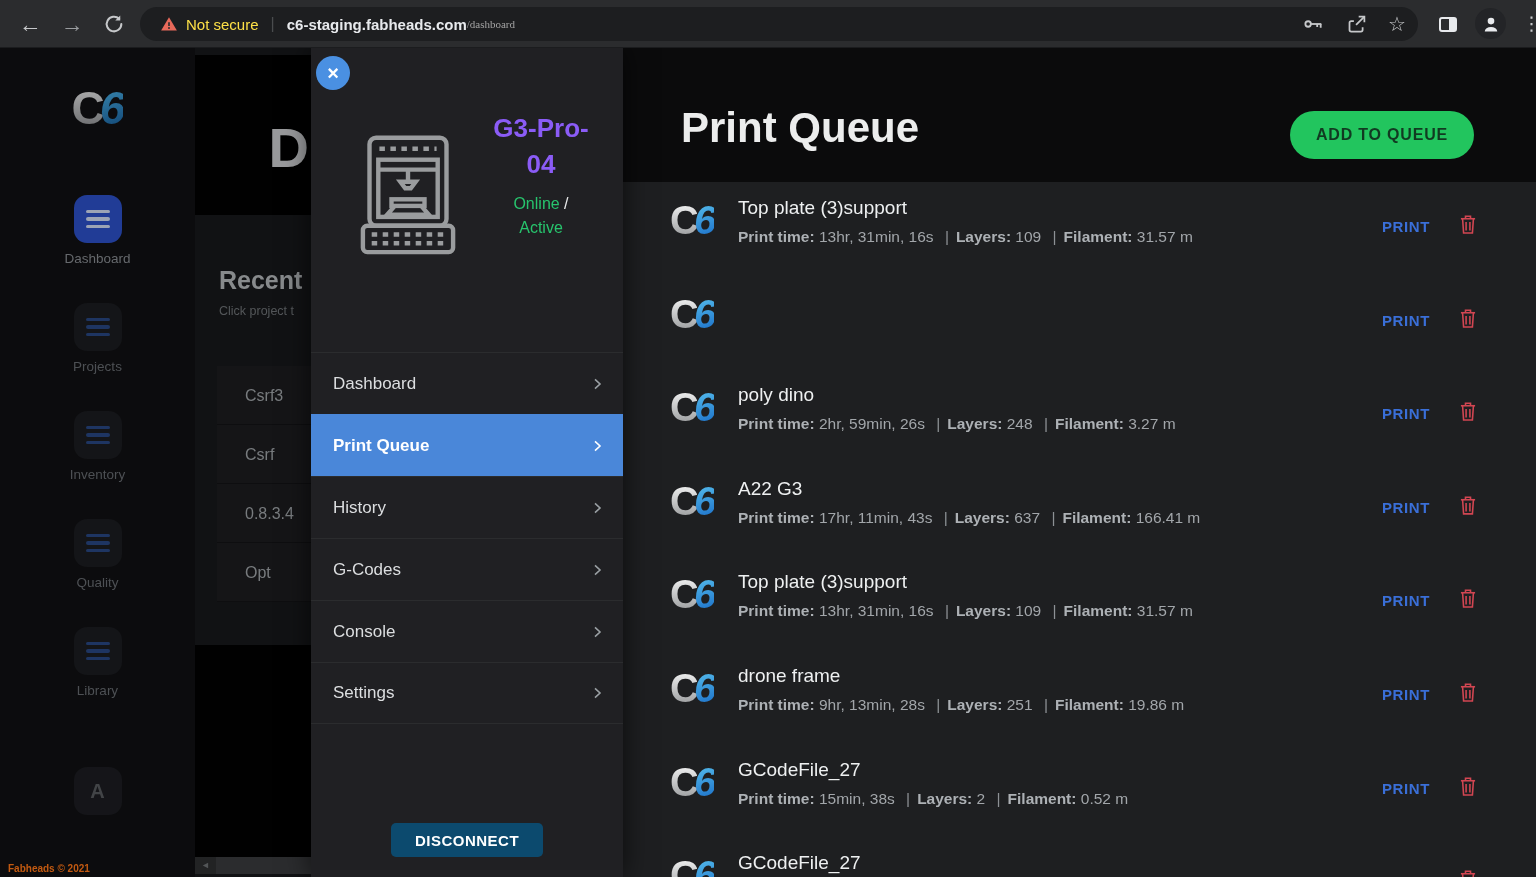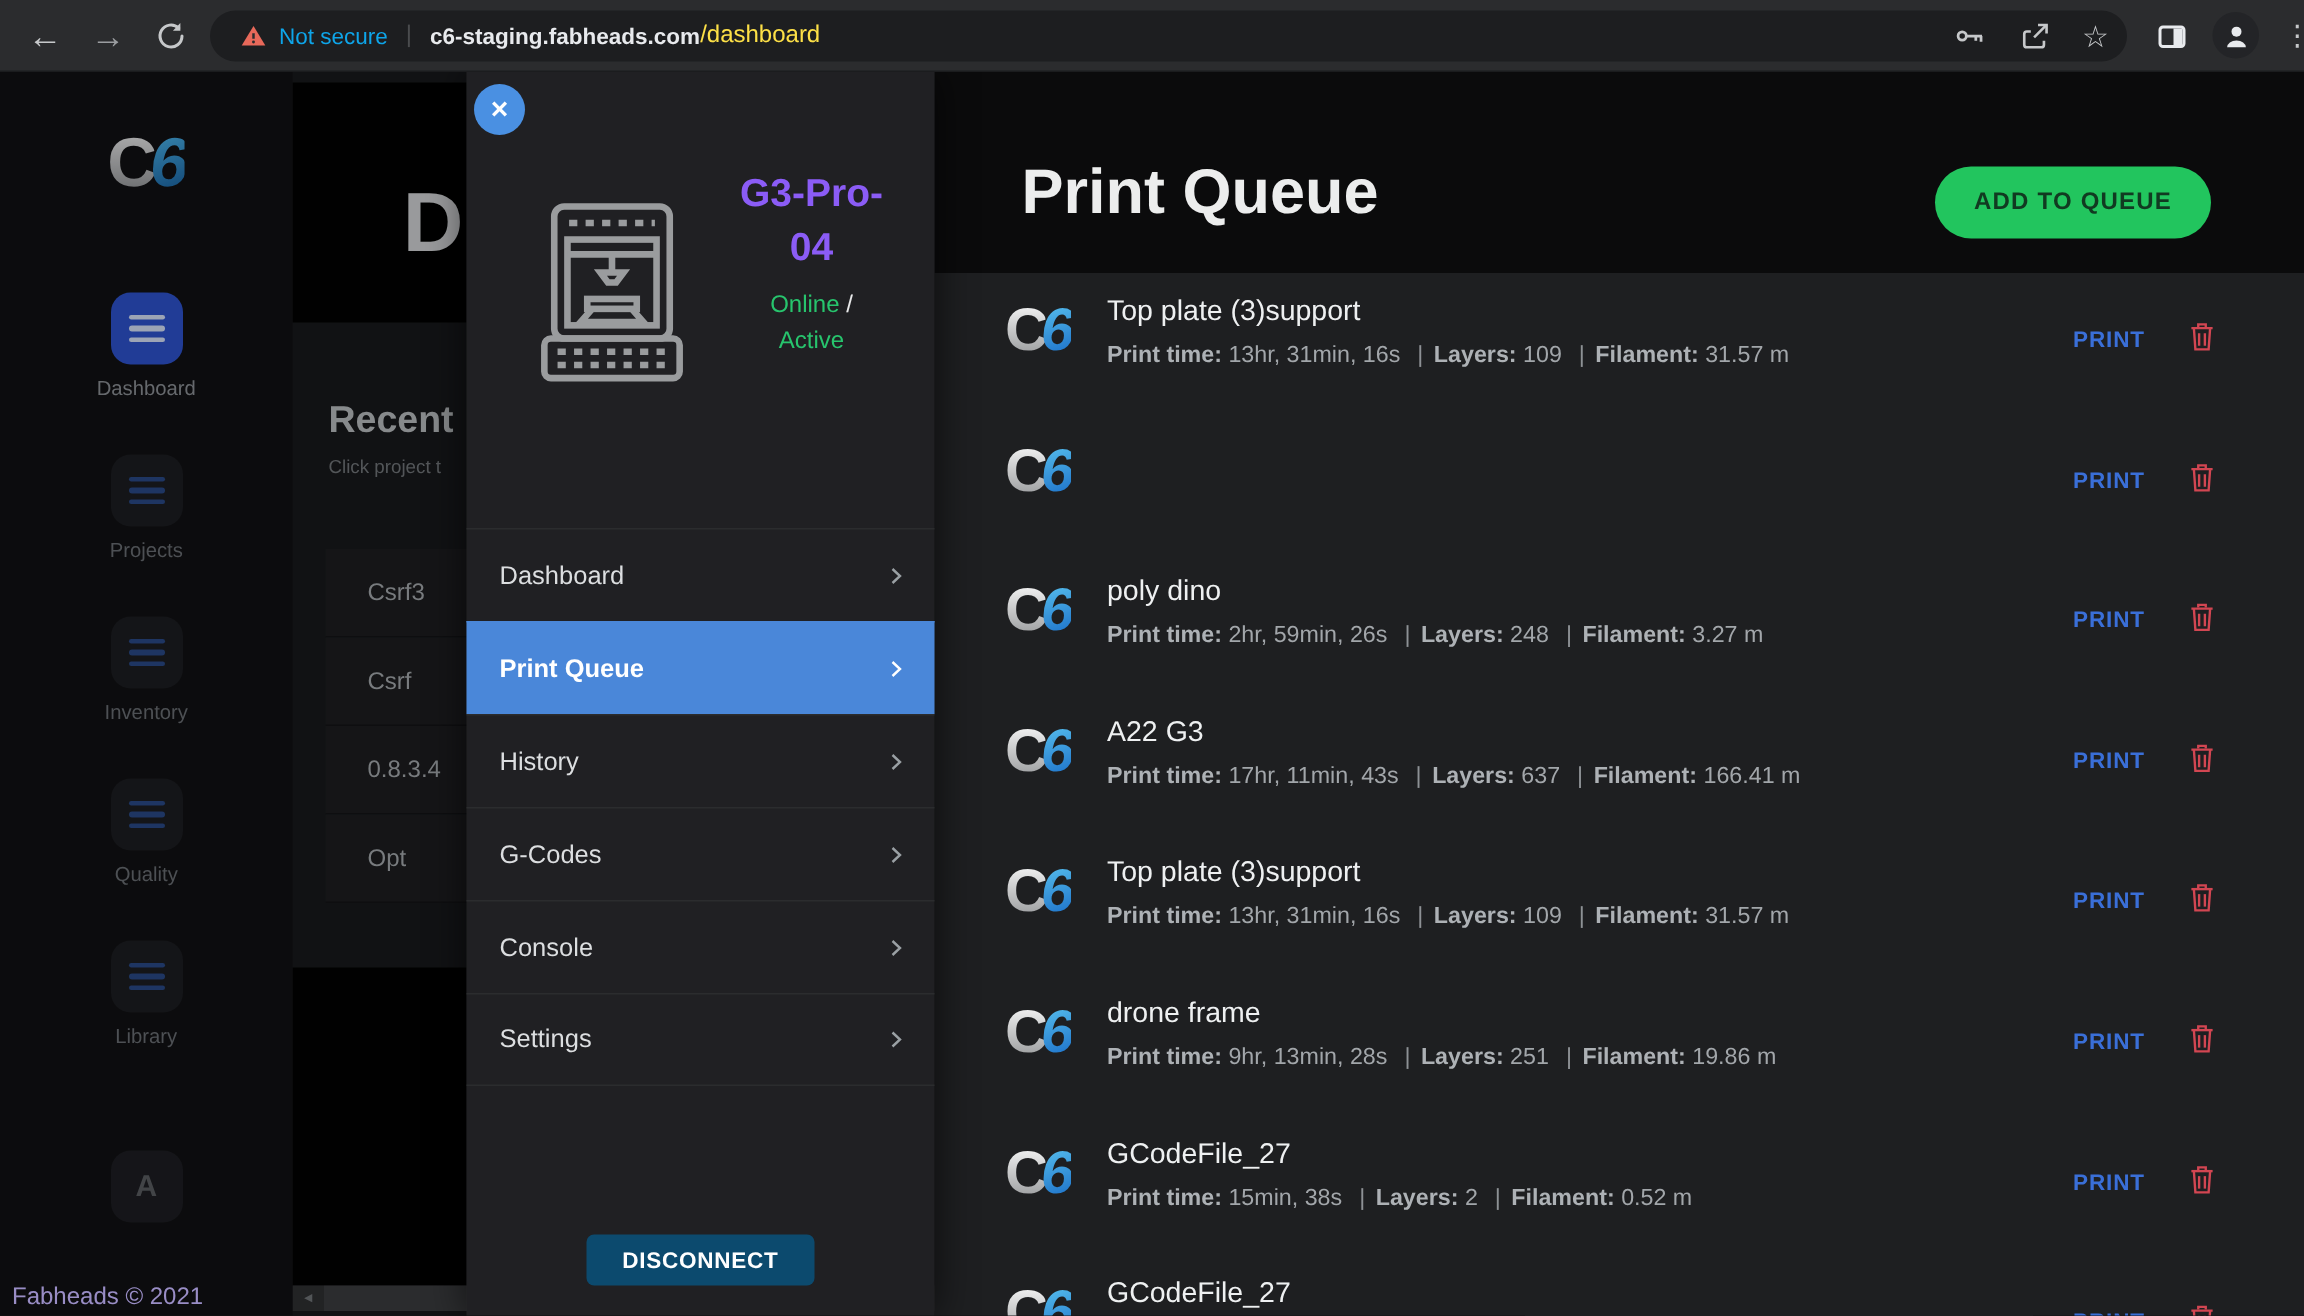--- a/index.html
+++ b/index.html
@@ -10,24 +10,24 @@
   .browser-bar { position:absolute; left:0; top:0; width:1536px; height:48px;
     background:#2b2c2e; border-bottom:1px solid #1b1c1e; z-index:50; }
   .nav-btn { position:absolute; top:4px; width:40px; height:40px; display:flex;
     align-items:center; justify-content:center; font-size:23px; color:#c6c8ca;
     border-radius:50%; }
   .nav-btn.fwd { color:#9a9da0; }
   .addr-pill { position:absolute; left:140px; top:7px; width:1278px; height:34px;
     background:#1d1e20; border-radius:17px; display:flex; align-items:center;
     padding-left:20px; }
   .addr-warn { width:18px; height:18px; margin-right:8px; }
-  .addr-secure { color:#0ea5e9; font-size:15px; margin-right:12px; }
+  .addr-secure { color:#fde047; font-size:15px; margin-right:12px; }
   .addr-sep { color:#4a4c4e; font-size:16px; margin-right:12px; }
   .addr-host { color:#e8eaed; font-size:15px; font-weight:700; }
-  .addr-path { color:#fde047; font-size:16px; }
+  .addr-path { color:#a3a3a3; font-size:11px;font-family:Liberation Serif, serif; }
   .bar-icon { position:absolute; top:10px; width:28px; height:28px; display:flex;
     align-items:center; justify-content:center; color:#c6c8ca; font-size:20px; }
   .panel-glyph { width:18px; height:15px; border:2.5px solid #e8eaed; border-radius:3px;
     position:relative; }
   .panel-glyph::after { content:""; position:absolute; right:0; top:0; bottom:0;
     width:6px; background:#e8eaed; }
   .avatar-btn { position:absolute; top:8px; width:31px; height:31px; border-radius:50%;
     background:#232427; display:flex; align-items:center; justify-content:center; }
   .kebab { position:absolute; top:12px; color:#c6c8ca; font-size:19px; }
 
@@ -48,22 +48,22 @@
   .side-icon span { display:block; width:24px; height:3.5px; border-radius:2px;
     background:#27457e; }
   .side-item.active .side-icon { background:#2b4ec0; }
   .side-item.active .side-icon span { background:#c8d2e8; }
   .side-label { margin-top:8px; font-size:13.5px; color:#5f6periodo368; color:#63676c; }
   .side-item.active .side-label { color:#83878c; }
   .side-avatar { position:absolute; left:0; top:719px; width:195px; text-align:center; }
   .side-avatar .box { width:48px; height:48px; border-radius:13px; background:#1b1c20;
     margin:0 auto; line-height:48px; font-size:20px; font-weight:700; color:#55585c;
     text-align:center; }
-  .sidebar-footer { position:absolute; left:8px; bottom:3px; font-size:16px;
-    font-weight:400; color:#c4b5fd; z-index:30; }
+  .sidebar-footer { position:absolute; left:8px; bottom:3px; font-size:10px;
+    font-weight:700; color:#f97316; z-index:30; }
 
   
   .bg-strip { position:absolute; left:195px; top:48px; width:428px; height:829px;
     background:#17181a; z-index:4; }
   .bg-card1 { position:absolute; left:0; top:7px; width:116px; height:160px;
     background:#020202; }
   .bg-d { position:absolute; right:2px; top:60px; font-size:56px; font-weight:700;
     color:#c4c6c8; }
   .bg-recent { position:absolute; left:24px; top:218px; font-size:25px; font-weight:700;
     color:#aeb1b4; }

